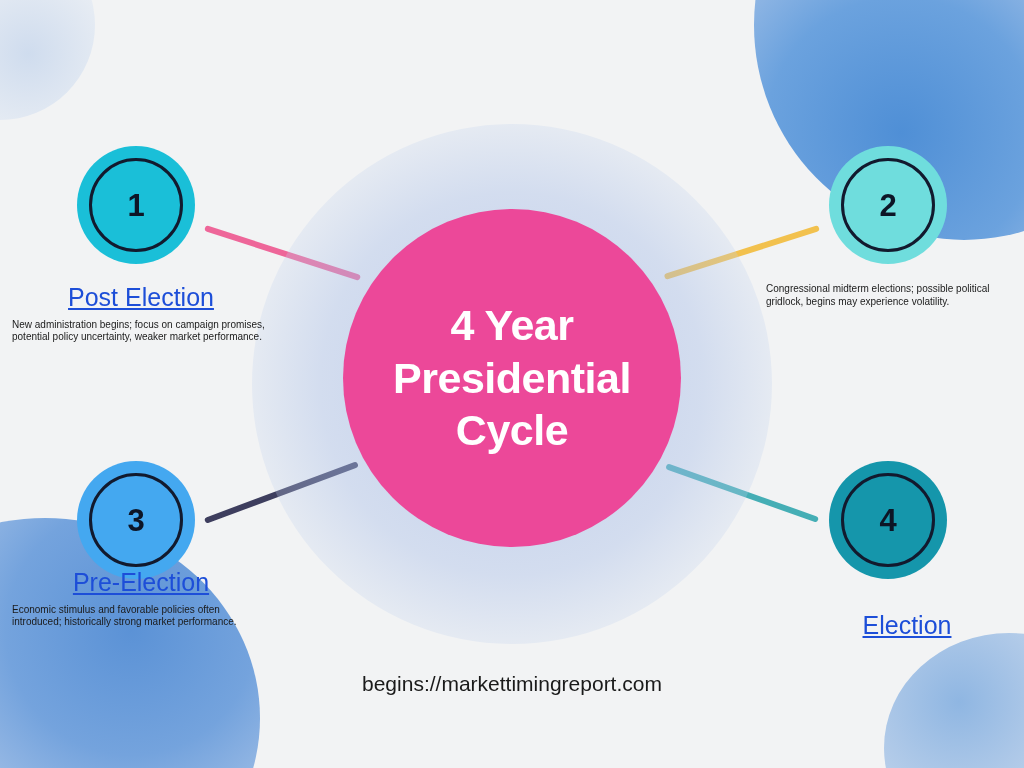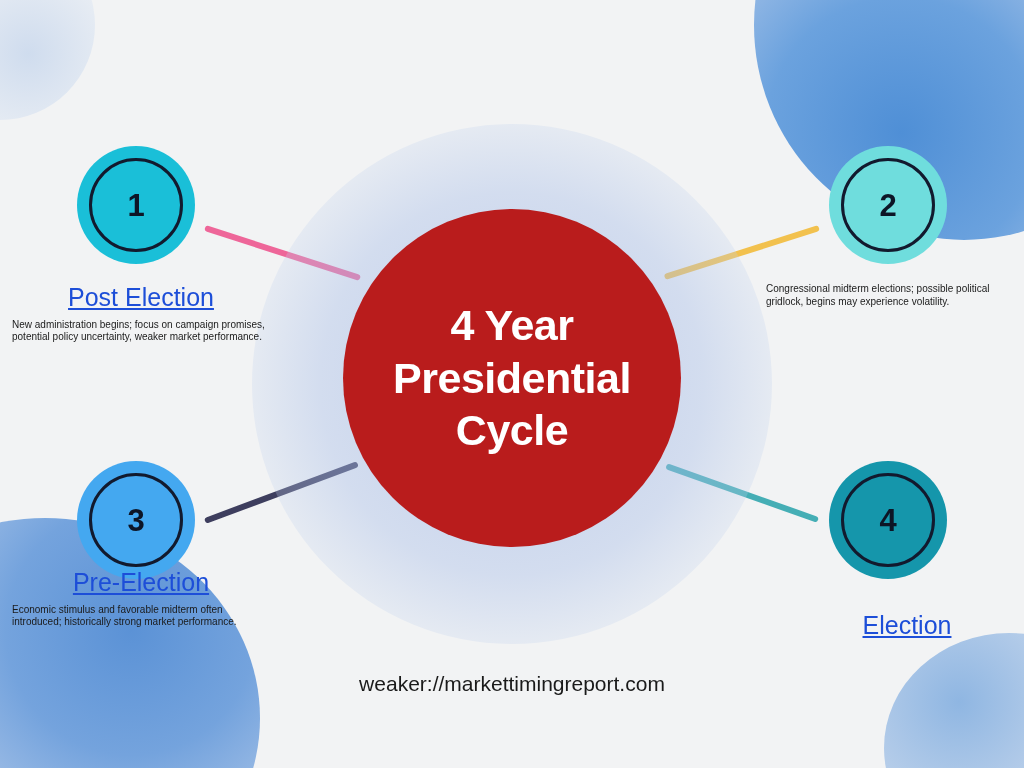--- a/index.html
+++ b/index.html
@@ -182,21 +182,21 @@
   <div class="blob blob-tr"></div>
   <div class="blob blob-bl"></div>
   <div class="blob blob-br"></div>
 
   <div class="connector" id="conn-1" style="left: 205px; top: 225px; width: 162.865px; transform: rotate(17.8787deg); background: rgb(238, 102, 153);"></div>
   <div class="connector" id="conn-2" style="left: 819px; top: 225px; width: 161.608px; transform: rotate(162.35deg); background: rgb(242, 193, 78);"></div>
   <div class="connector" id="conn-3" style="left: 205px; top: 518px; width: 163.273px; transform: rotate(-20.4328deg); background: rgb(62, 62, 94);"></div>
   <div class="connector" id="conn-4" style="left: 818px; top: 517px; width: 161.307px; transform: rotate(-160.442deg); background: rgb(69, 174, 181);"></div>
 
   <div class="hub-halo"></div>
-  <div class="hub" id="hub-circle" style="background: #b91c1c;">
+  <div class="hub" id="hub-circle" style="background: #ec4899;">
     <div class="hub-title">4 Year
 Presidential
 Cycle</div>
   </div>
 
   <div class="node" id="node-1" style="left: 77px; top: 146px; background: rgb(26, 191, 216);">
     <div class="node-ring">
       <span class="node-num">1</span>
     </div>
   </div>
@@ -214,27 +214,27 @@
     <div class="block-body">Congressional midterm elections; possible political gridlock, begins may experience volatility.</div>
   </div>
 
   <div class="node" id="node-3" style="left: 77px; top: 461px; background: rgb(68, 168, 240);">
     <div class="node-ring">
       <span class="node-num">3</span>
     </div>
   </div>
   <div class="block ta-left" style="left:12px; top:568px;">
     <div class="block-title ta-center">Pre-Election</div>
-    <div class="block-body">Economic stimulus and favorable midterm often introduced; historically strong market performance.</div>
+    <div class="block-body">Economic stimulus and favorable policies often introduced; historically strong market performance.</div>
   </div>
 
   <div class="node" id="node-4" style="left: 829px; top: 461px; background: rgb(21, 150, 171);">
     <div class="node-ring">
       <span class="node-num">4</span>
     </div>
   </div>
   <div class="block ta-left" style="left:766px; top:611px;margin-left:12px;">
     <div class="block-title ta-center">Election</div>
   </div>
 
-  <div class="site-url">weaker://markettimingreport.com</div>
+  <div class="site-url">begins://markettimingreport.com</div>
 
 </div>
 
 </body></html>

